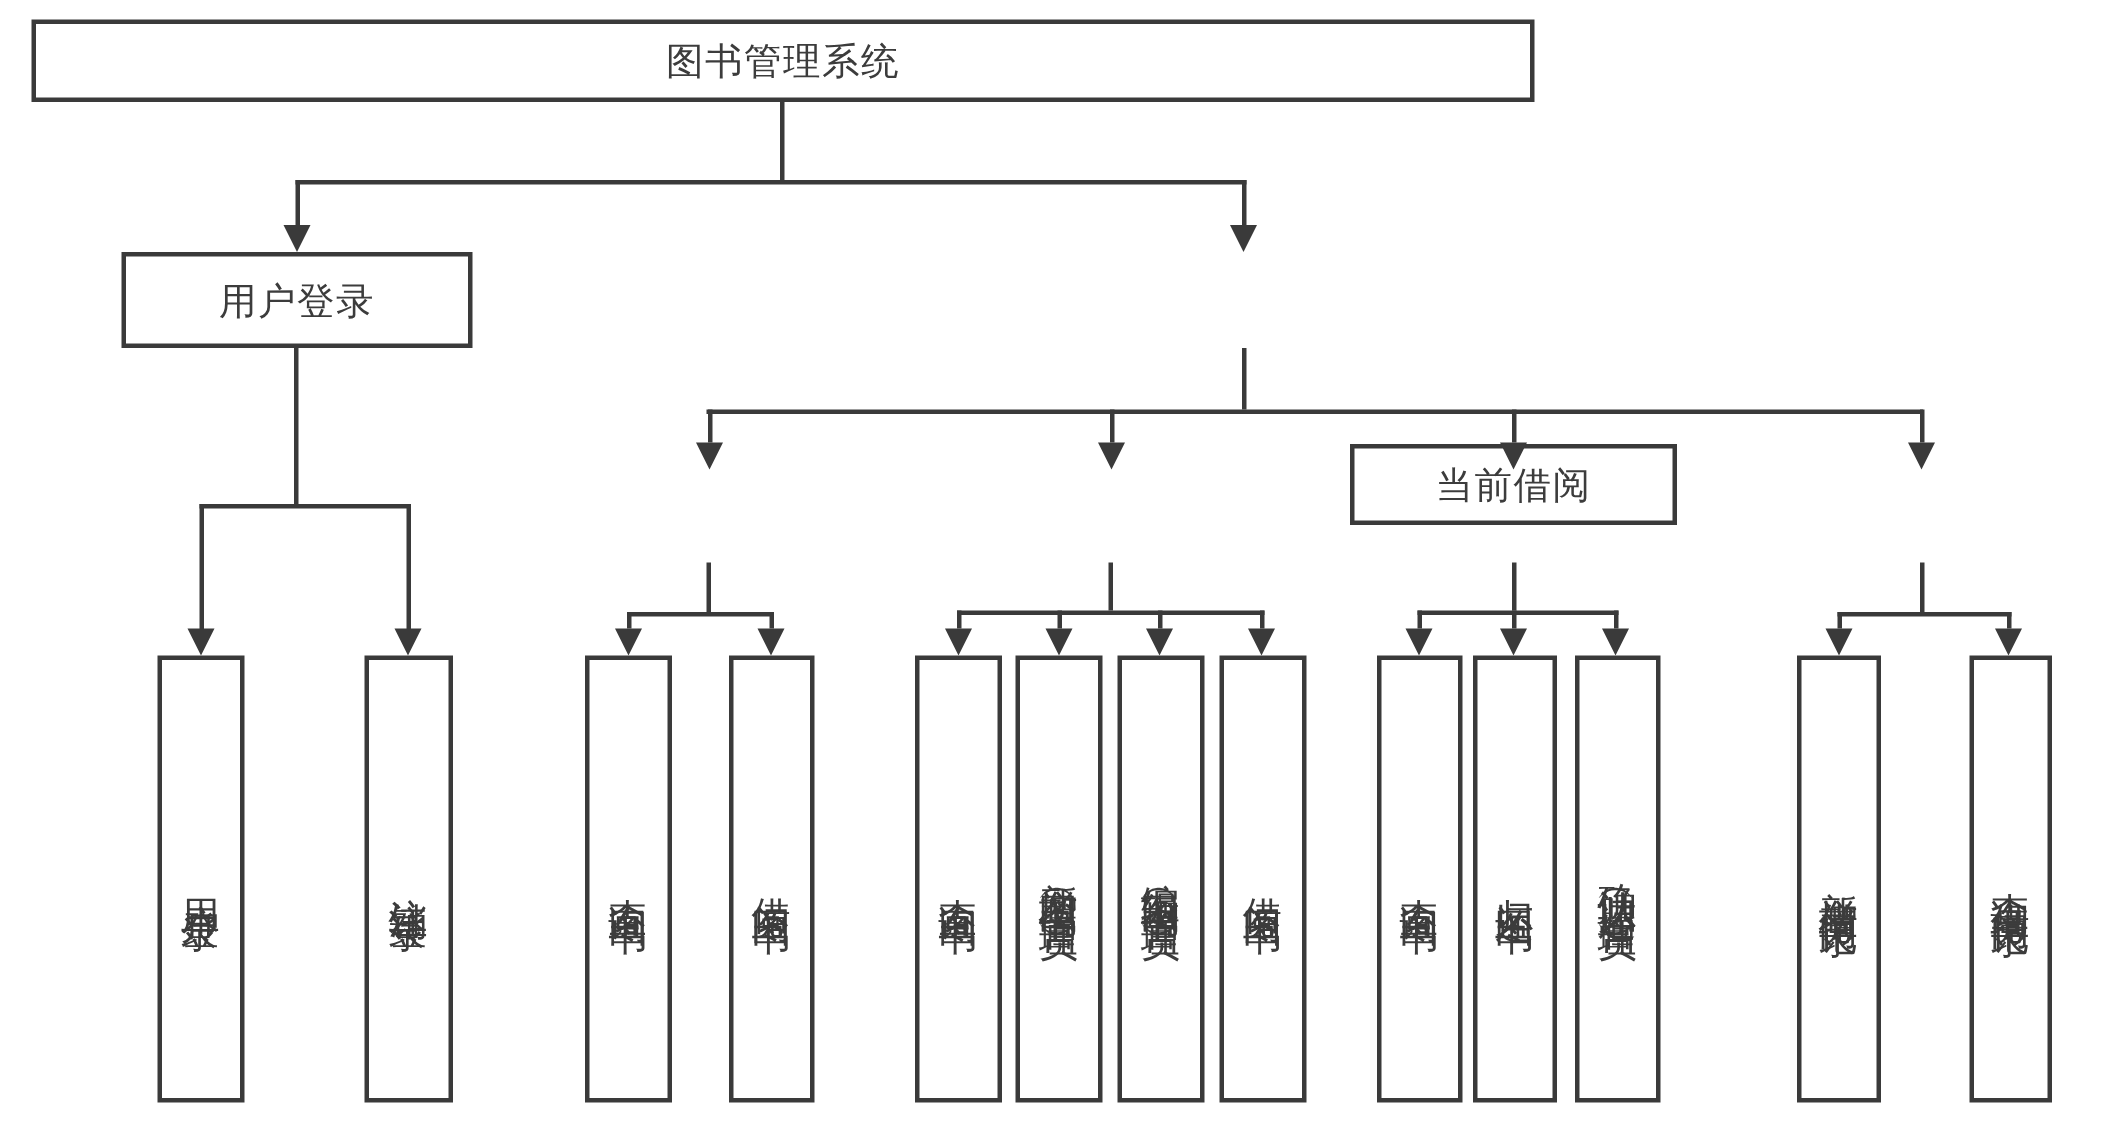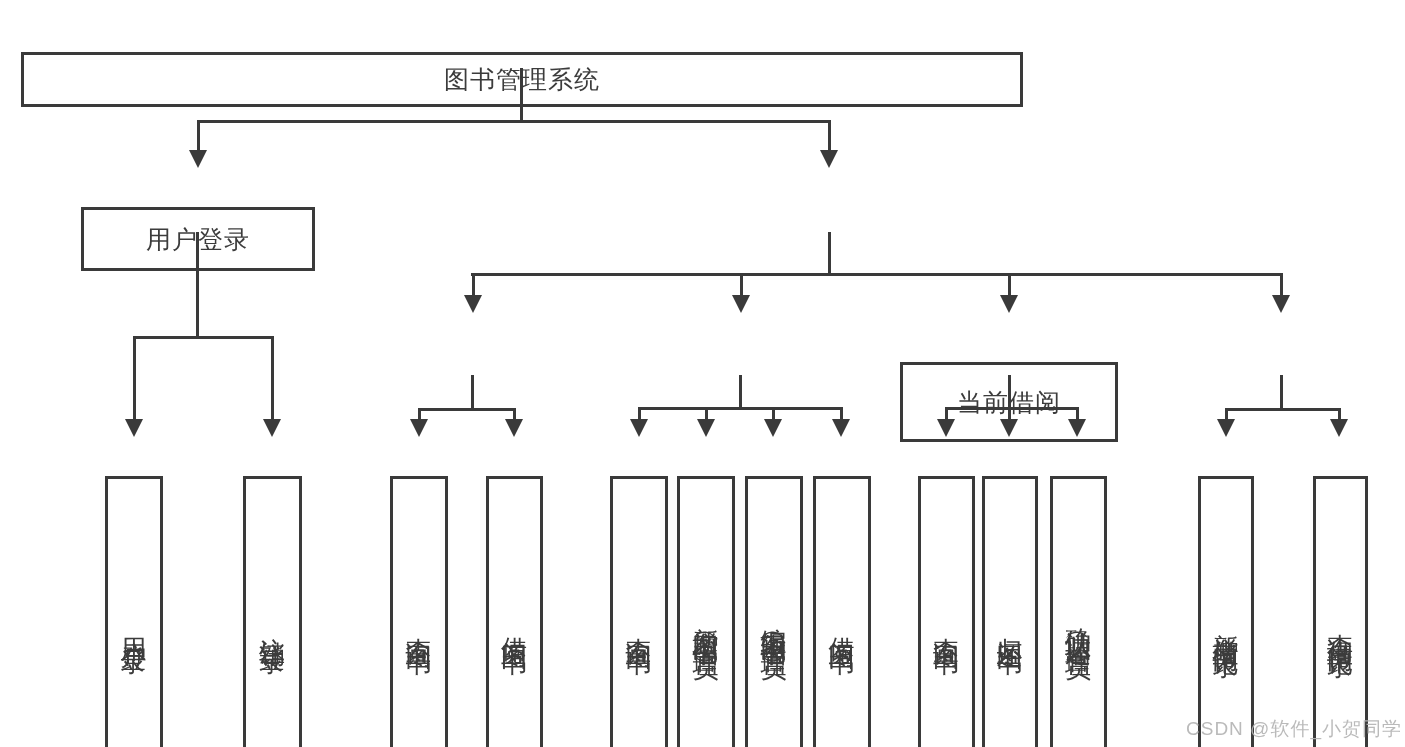--- a/index.html
+++ b/index.html
@@ -10,21 +10,20 @@
     font-family:"Liberation Sans","DejaVu Sans",sans-serif;
     overflow:hidden;
   }
   .box{
     position:absolute;
     box-sizing:border-box;
     background:#ffffff;
     border:3px solid #3a3a3a;
     display:flex;align-items:center;justify-content:center;
     color:#3c3c3c;
-    margin-top:39px;
   }
   .box.h{font-size:25px;letter-spacing:1px;}
   .box.v{font-size:26px;}
   .box.v .vtext{
     writing-mode:vertical-rl;
     text-orientation:mixed;
     letter-spacing:4px;
     line-height:1;
   }
   .hline,.vline{position:absolute;background:#3a3a3a;}
@@ -57,21 +56,21 @@
     <span>图书管理系统</span>
   </div>
 
   <div class="box h" style="left:81px;top:168px;width:234px;height:64px">
     <span>用户登录</span>
   </div>
 
 
 
 
-  <div class="box h" style="left:900px;top:323px;width:218px;height:80px">
+  <div class="box h" style="left:900px;top:296px;width:218px;height:54px">
     <span>当前借阅</span>
   </div>
 
 
   <div class="box v" style="left:105px;top:437px;width:58px;height:298px">
     <span class="vtext">用户登录</span>
   </div>
   <div class="box v" style="left:243px;top:437px;width:59px;height:298px">
     <span class="vtext">注销登录</span>
   </div>
@@ -165,15 +164,14 @@
   <div class="vline" style="left:1076px;top:407px;height:12px"></div>
   <div class="tri" style="left:1068px;top:419px"></div>
 
   <div class="vline" style="left:1280px;top:375px;height:33px"></div>
   <div class="hline" style="left:1225px;top:408px;width:116px"></div>
   <div class="vline" style="left:1225px;top:408px;height:11px"></div>
   <div class="tri" style="left:1217px;top:419px"></div>
   <div class="vline" style="left:1338px;top:408px;height:11px"></div>
   <div class="tri" style="left:1330px;top:419px"></div>
 
-  <div class="watermark">CSDN @软件_小贺同学</div>
 
 </div>
 
 </body></html>

